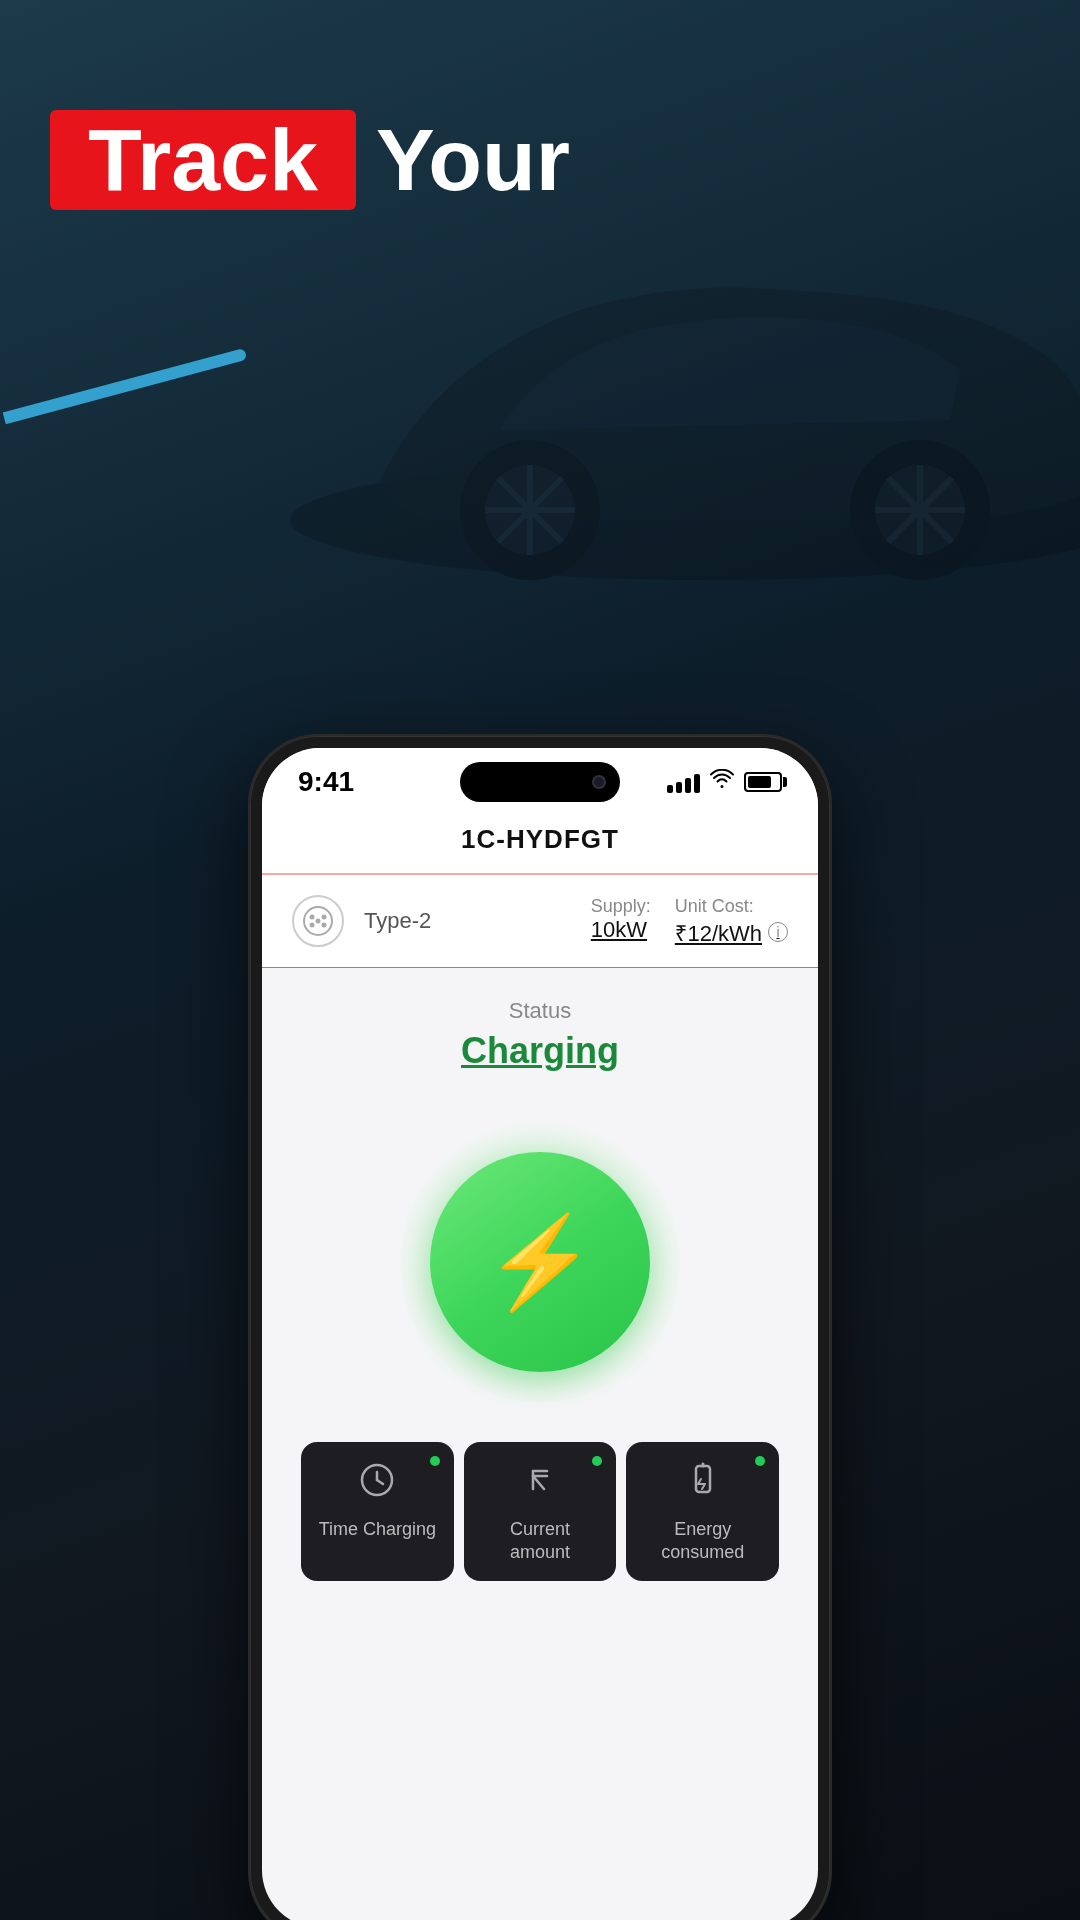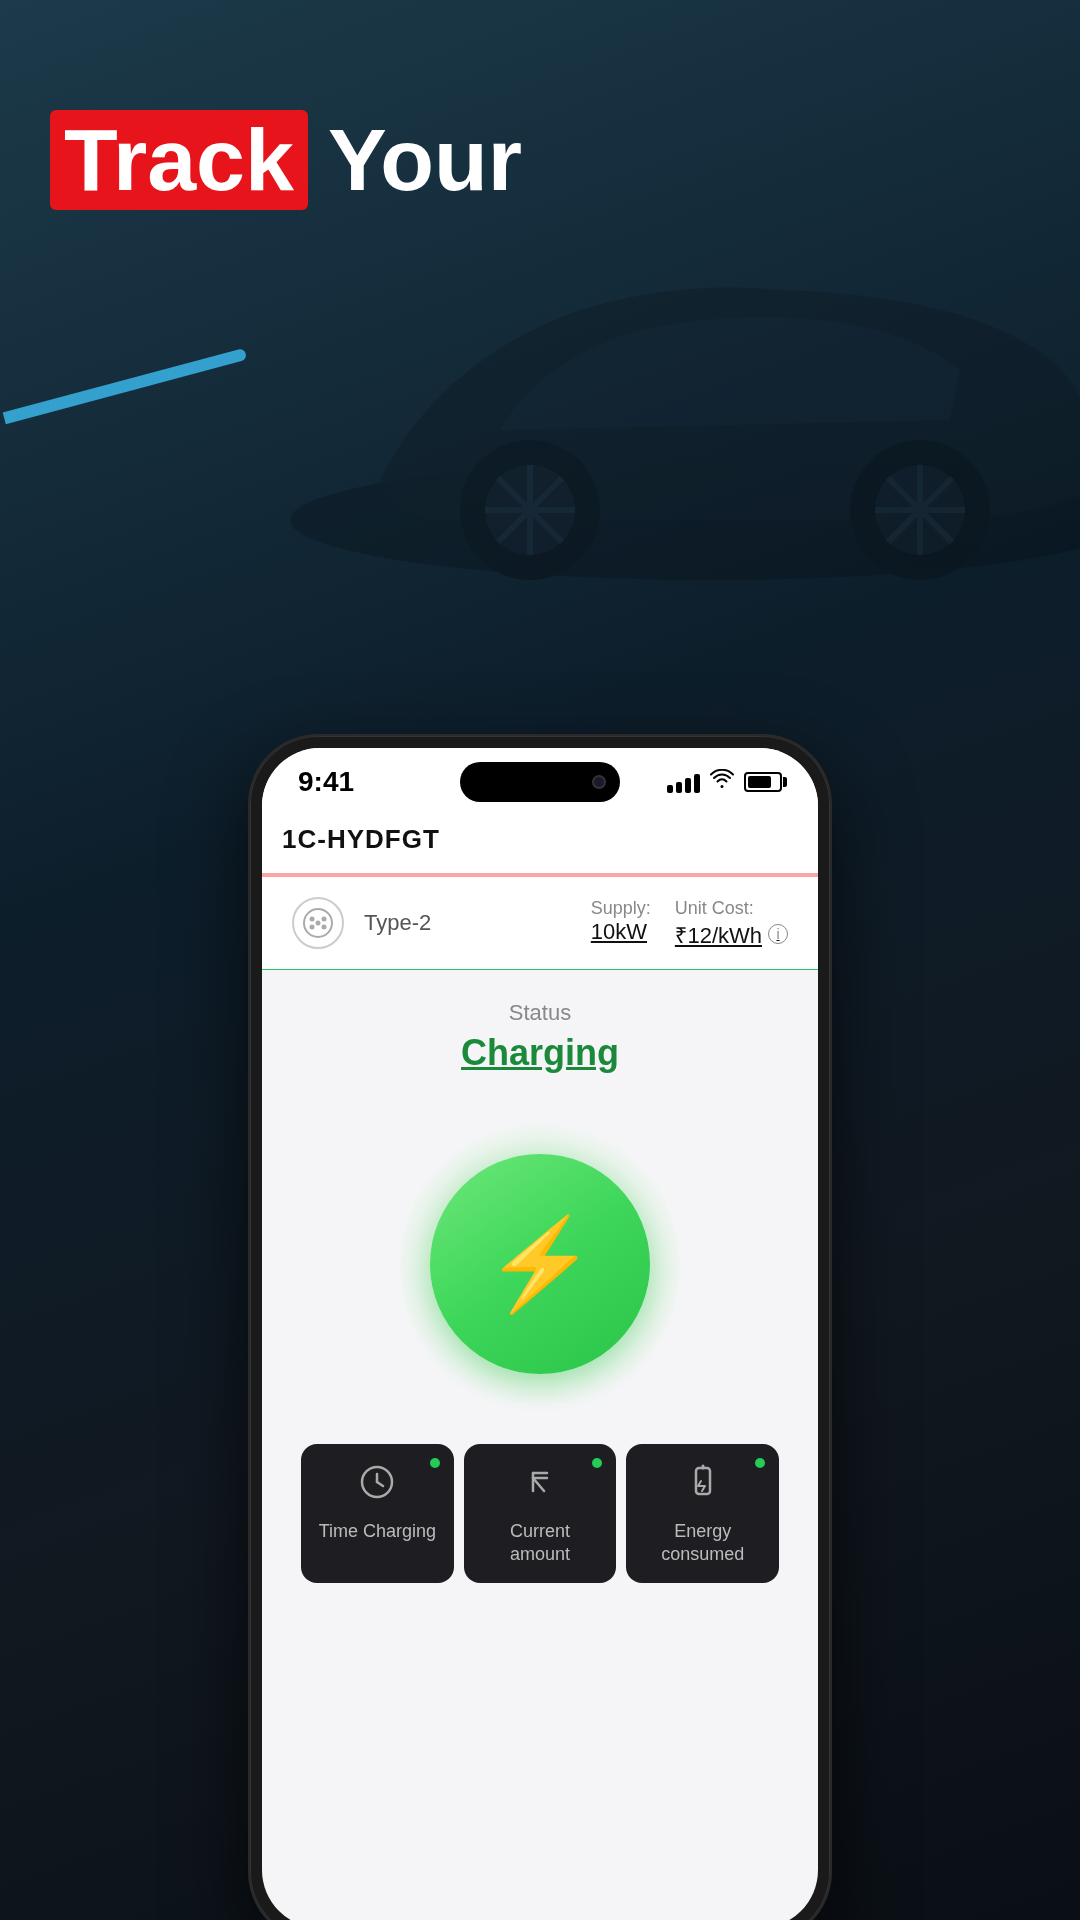--- a/index.html
+++ b/index.html
@@ -61,21 +61,21 @@
       color: white;
       line-height: 1.05;
       display: flex;
       align-items: center;
       gap: 20px;
     }
 
     .track-badge {
       background: #e8141c;
       color: white;
-      padding: 4px 14px;
+      padding: 4px 38px;
       border-radius: 6px;
       font-size: 88px;
       font-weight: 700;
       display: inline-block;
     }
 
     .header-line2 {
       font-size: 88px;
       font-weight: 700;
       color: white;
@@ -206,23 +206,23 @@
     }
 
     
     .app-content {
       background: white;
     }
 
     
     .station-header {
       background: white;
-      text-align: left;
+      text-align: center;
       padding: 16px 20px 18px;
-      border-bottom: 4px solid #fca5a5;
+      border-bottom: 2px solid #fca5a5;
     }
 
     .station-id {
       font-size: 26px;
       font-weight: 600;
       color: #111;
       letter-spacing: 1px;
     }
 
     

